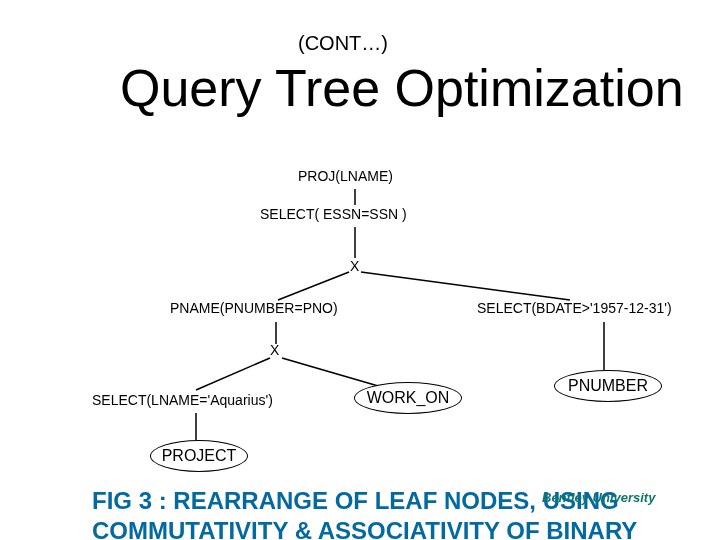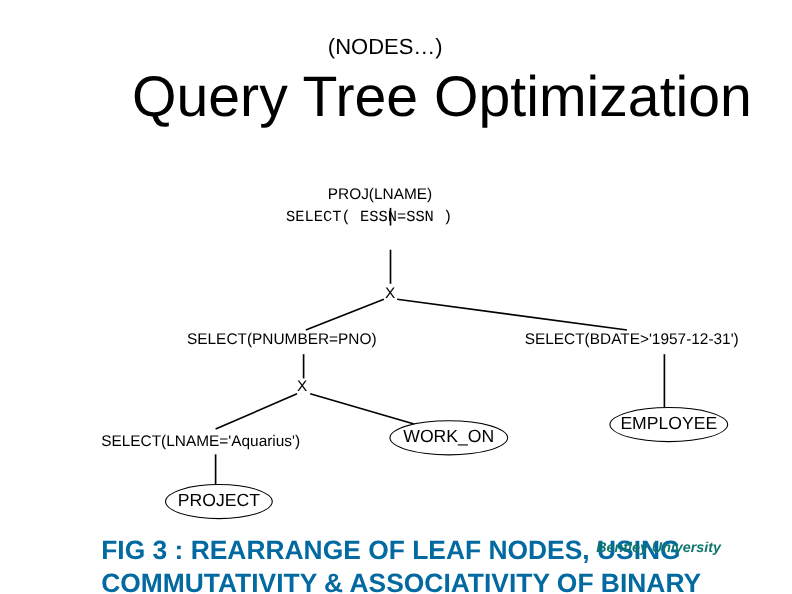--- a/index.html
+++ b/index.html
@@ -80,40 +80,40 @@
 
   <line x1="270" y1="358" x2="196" y2="390" stroke="#000" stroke-width="1.5"></line>
 
   <line x1="282" y1="358" x2="392" y2="390" stroke="#000" stroke-width="1.5"></line>
 
   <line x1="196" y1="413" x2="196" y2="440" stroke="#000" stroke-width="1.5"></line>
 
   <line x1="604" y1="322" x2="604" y2="370" stroke="#000" stroke-width="1.5"></line>
 </svg>
 
-<div class="cont-label" style="left:298px; top:32px;">(NODES…)</div>
+<div class="cont-label" style="left:298px; top:32px;">(CONT…)</div>
 <div class="main-title" style="left:120px; top:58px;">Query Tree Optimization</div>
 
 <div class="node-label" style="left:298px; top:168px;">PROJ(LNAME)</div>
-<div class="node-label" style="left:260px; top:190px;font-family:Liberation Mono, monospace;">SELECT( ESSN=SSN )</div>
+<div class="node-label" style="left:260px; top:206px;">SELECT( ESSN=SSN )</div>
 <div class="node-label" style="left:350px; top:258px;">X</div>
 
-<div class="node-label" style="left:170px; top:300px;">SELECT(PNUMBER=PNO)</div>
+<div class="node-label" style="left:170px; top:300px;">PNAME(PNUMBER=PNO)</div>
 <div class="node-label" style="left:477px; top:300px;">SELECT(BDATE&gt;'1957-12-31')</div>
 
 <div class="node-label" style="left:270px; top:342px;">X</div>
 
 <div class="node-label" style="left:92px; top:392px;">SELECT(LNAME='Aquarius')</div>
 
 <div class="ellipse-node" style="left:354px; top:382px; width:106px; height:30px;">
   <span>WORK_ON</span>
 </div>
 
 <div class="ellipse-node" style="left:554px; top:370px; width:106px; height:30px;">
-  <span>EMPLOYEE</span>
+  <span>PNUMBER</span>
 </div>
 
 <div class="ellipse-node" style="left:150px; top:440px; width:96px; height:30px;">
   <span>PROJECT</span>
 </div>
 
 <div class="caption" style="left:92px; top:486px; width:620px;">FIG 3 : REARRANGE OF LEAF NODES, USING COMMUTATIVITY &amp; ASSOCIATIVITY OF BINARY OPERATIONS.</div>
 
 <div class="watermark" style="left:542px; top:490px;">Bentley University</div>
 

